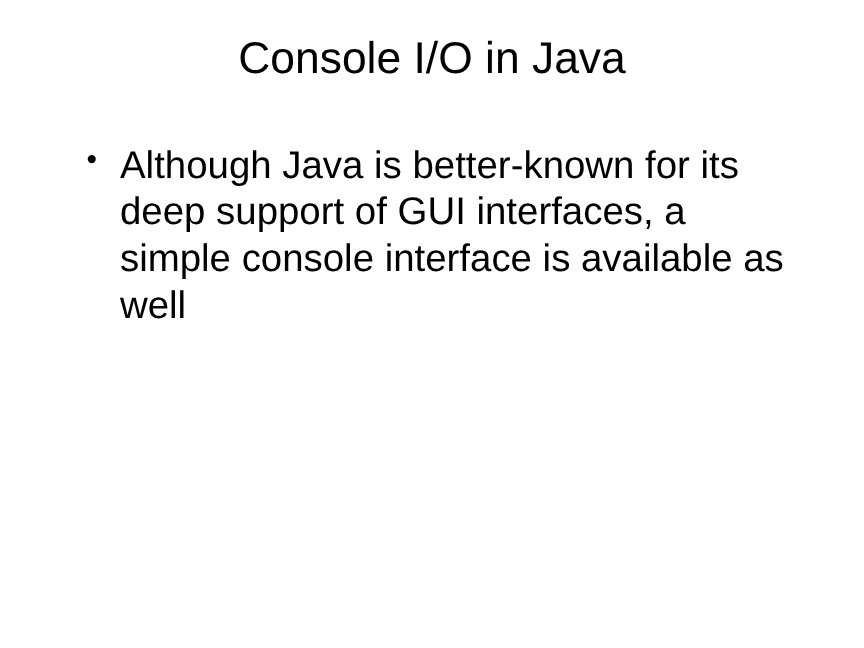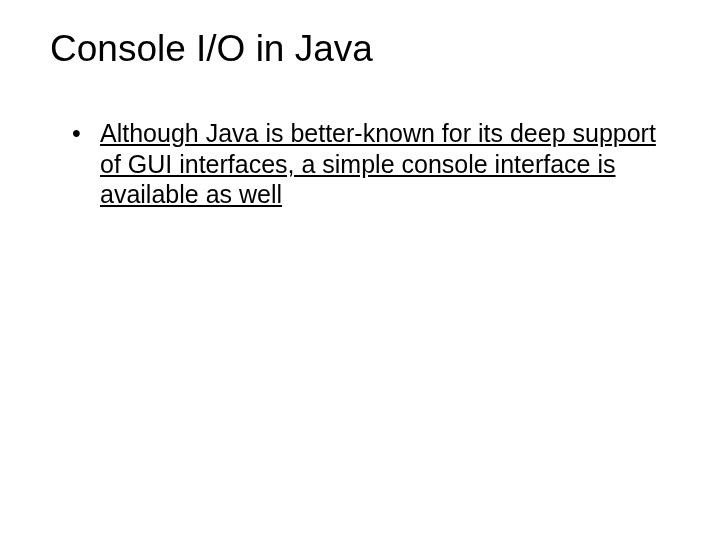--- a/index.html
+++ b/index.html
@@ -16,36 +16,36 @@
       overflow: hidden;
     }
     .slide {
       width: 100%;
       height: 100%;
       padding: 28px 50px 40px 50px;
     }
     .title {
       font-size: 37px;
       font-weight: normal;
+      text-align: center;
       margin-bottom: 48px;
       letter-spacing: 0px;
     }
     .content {
       padding-left: 22px;
     }
     ul {
       list-style: none;
     }
     li {
-      font-size: 25px;
+      font-size: 32px;
       line-height: 1.22;
       margin-bottom: 2px;
       position: relative;
       padding-left: 28px;
-      text-decoration: underline;
     }
     li::before {
       content: "•";
       position: absolute;
       left: 0;
       top: 0;
       font-size: 25px;
     }
   </style>
 </head>

